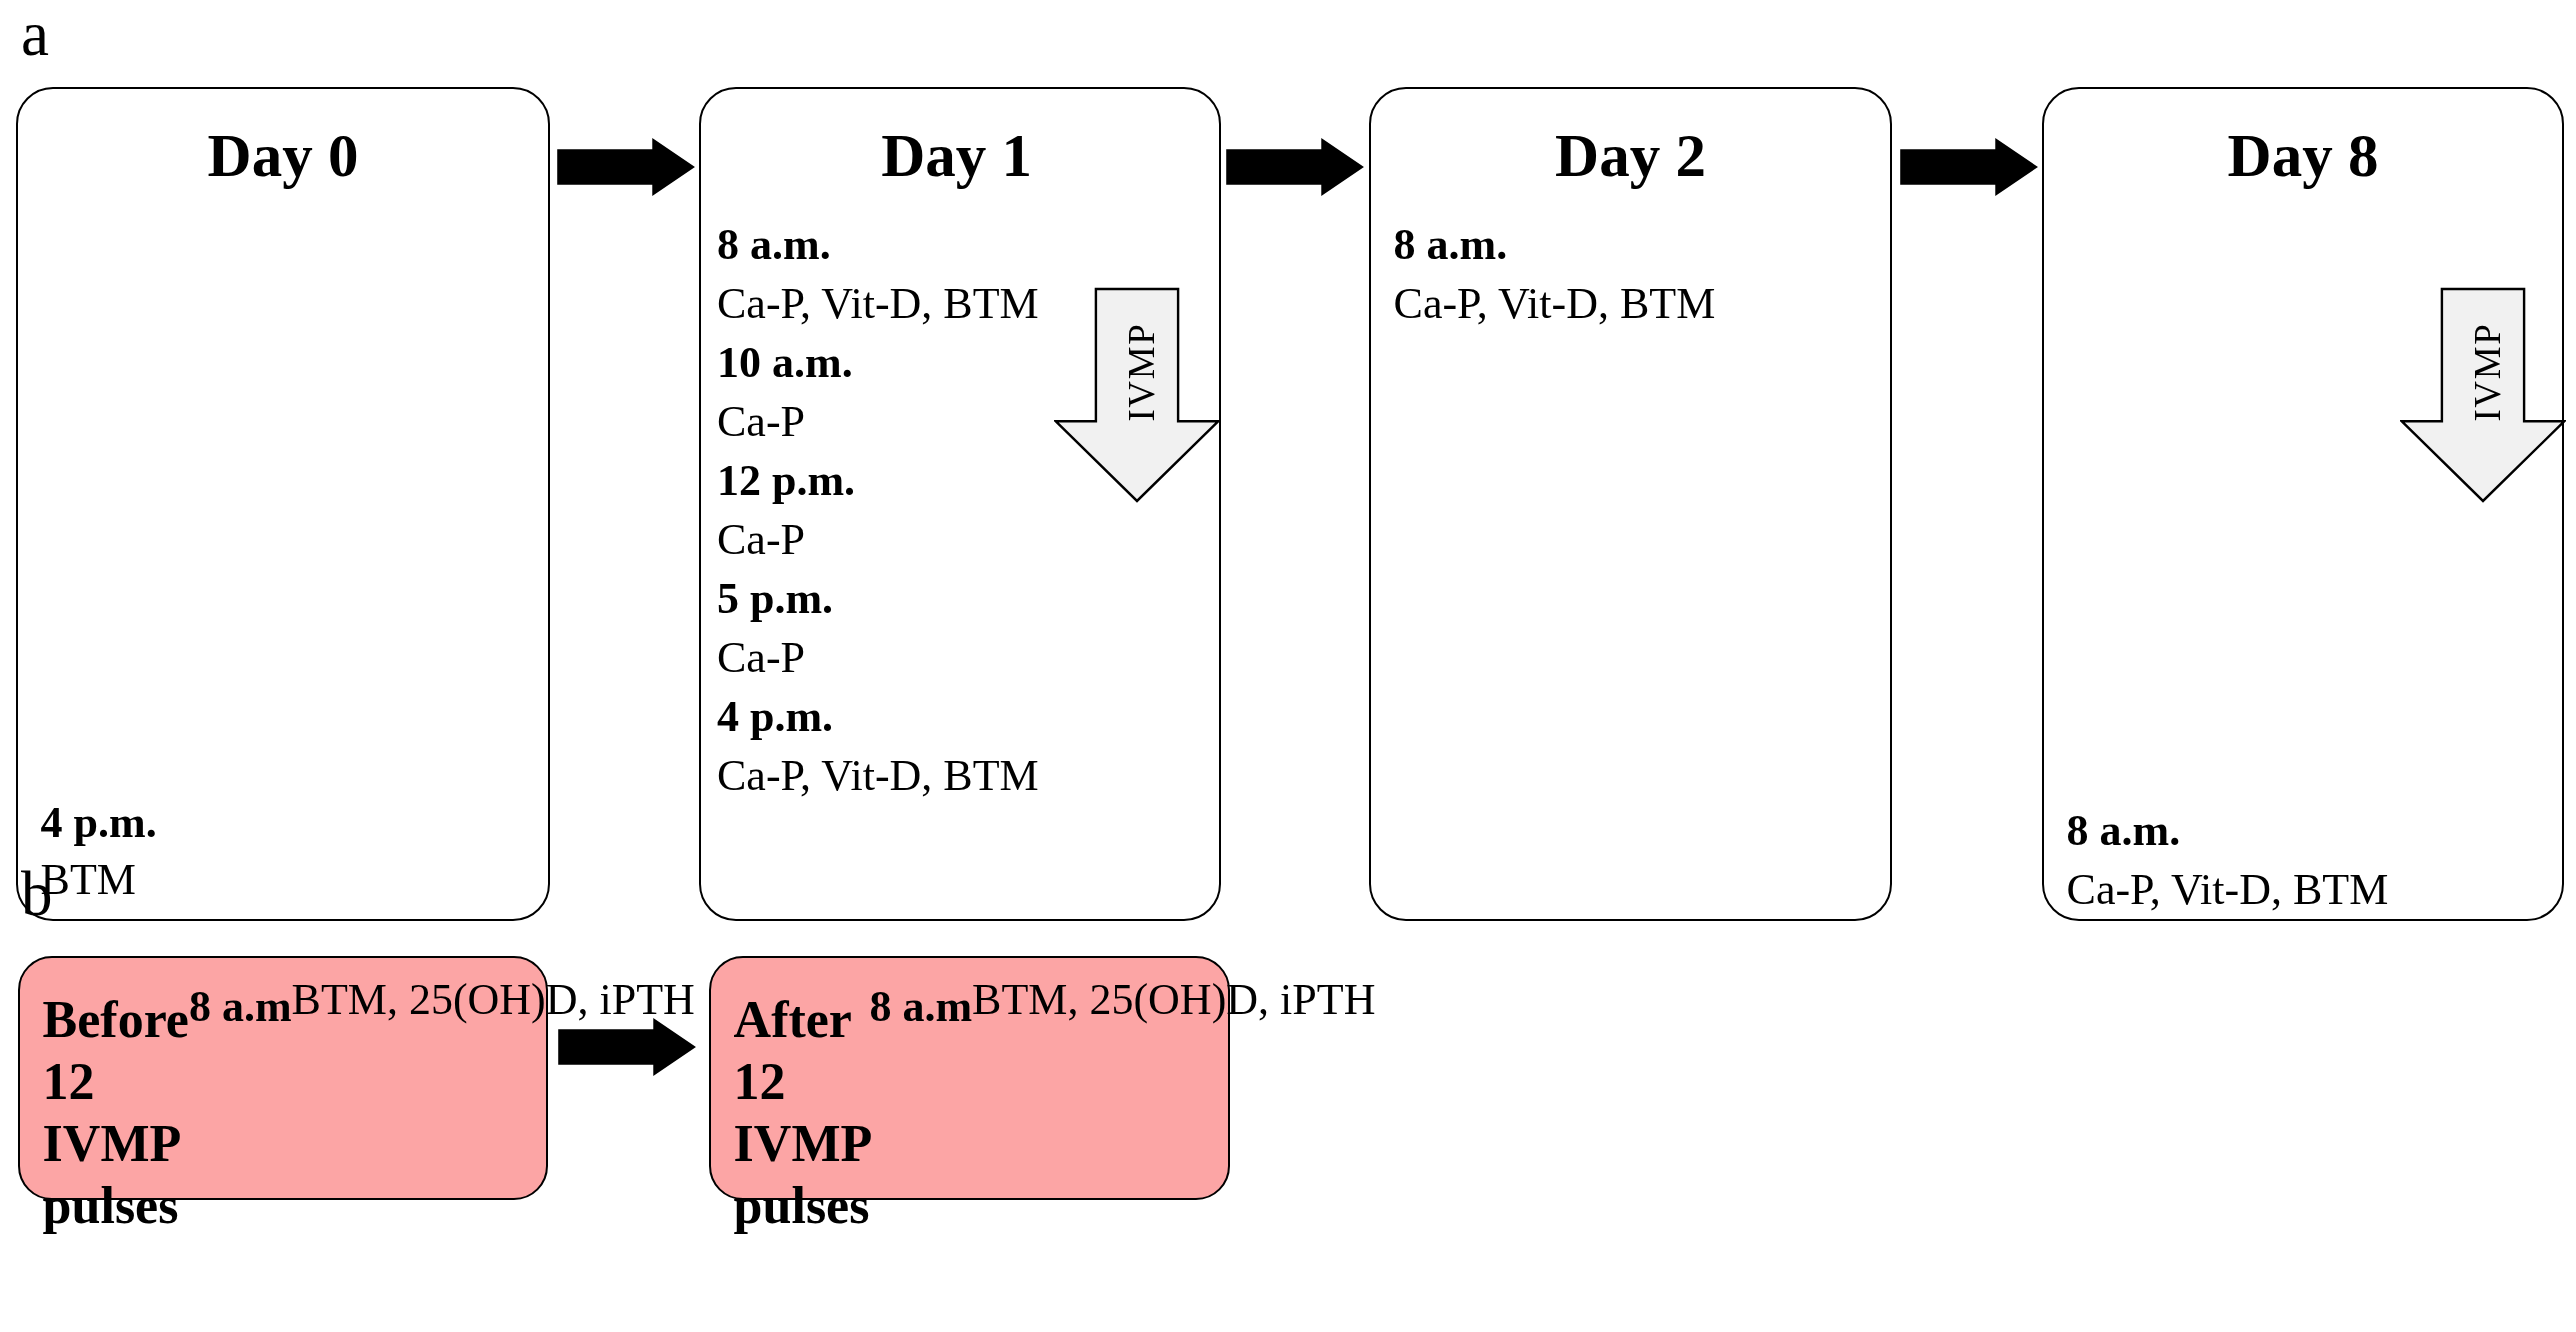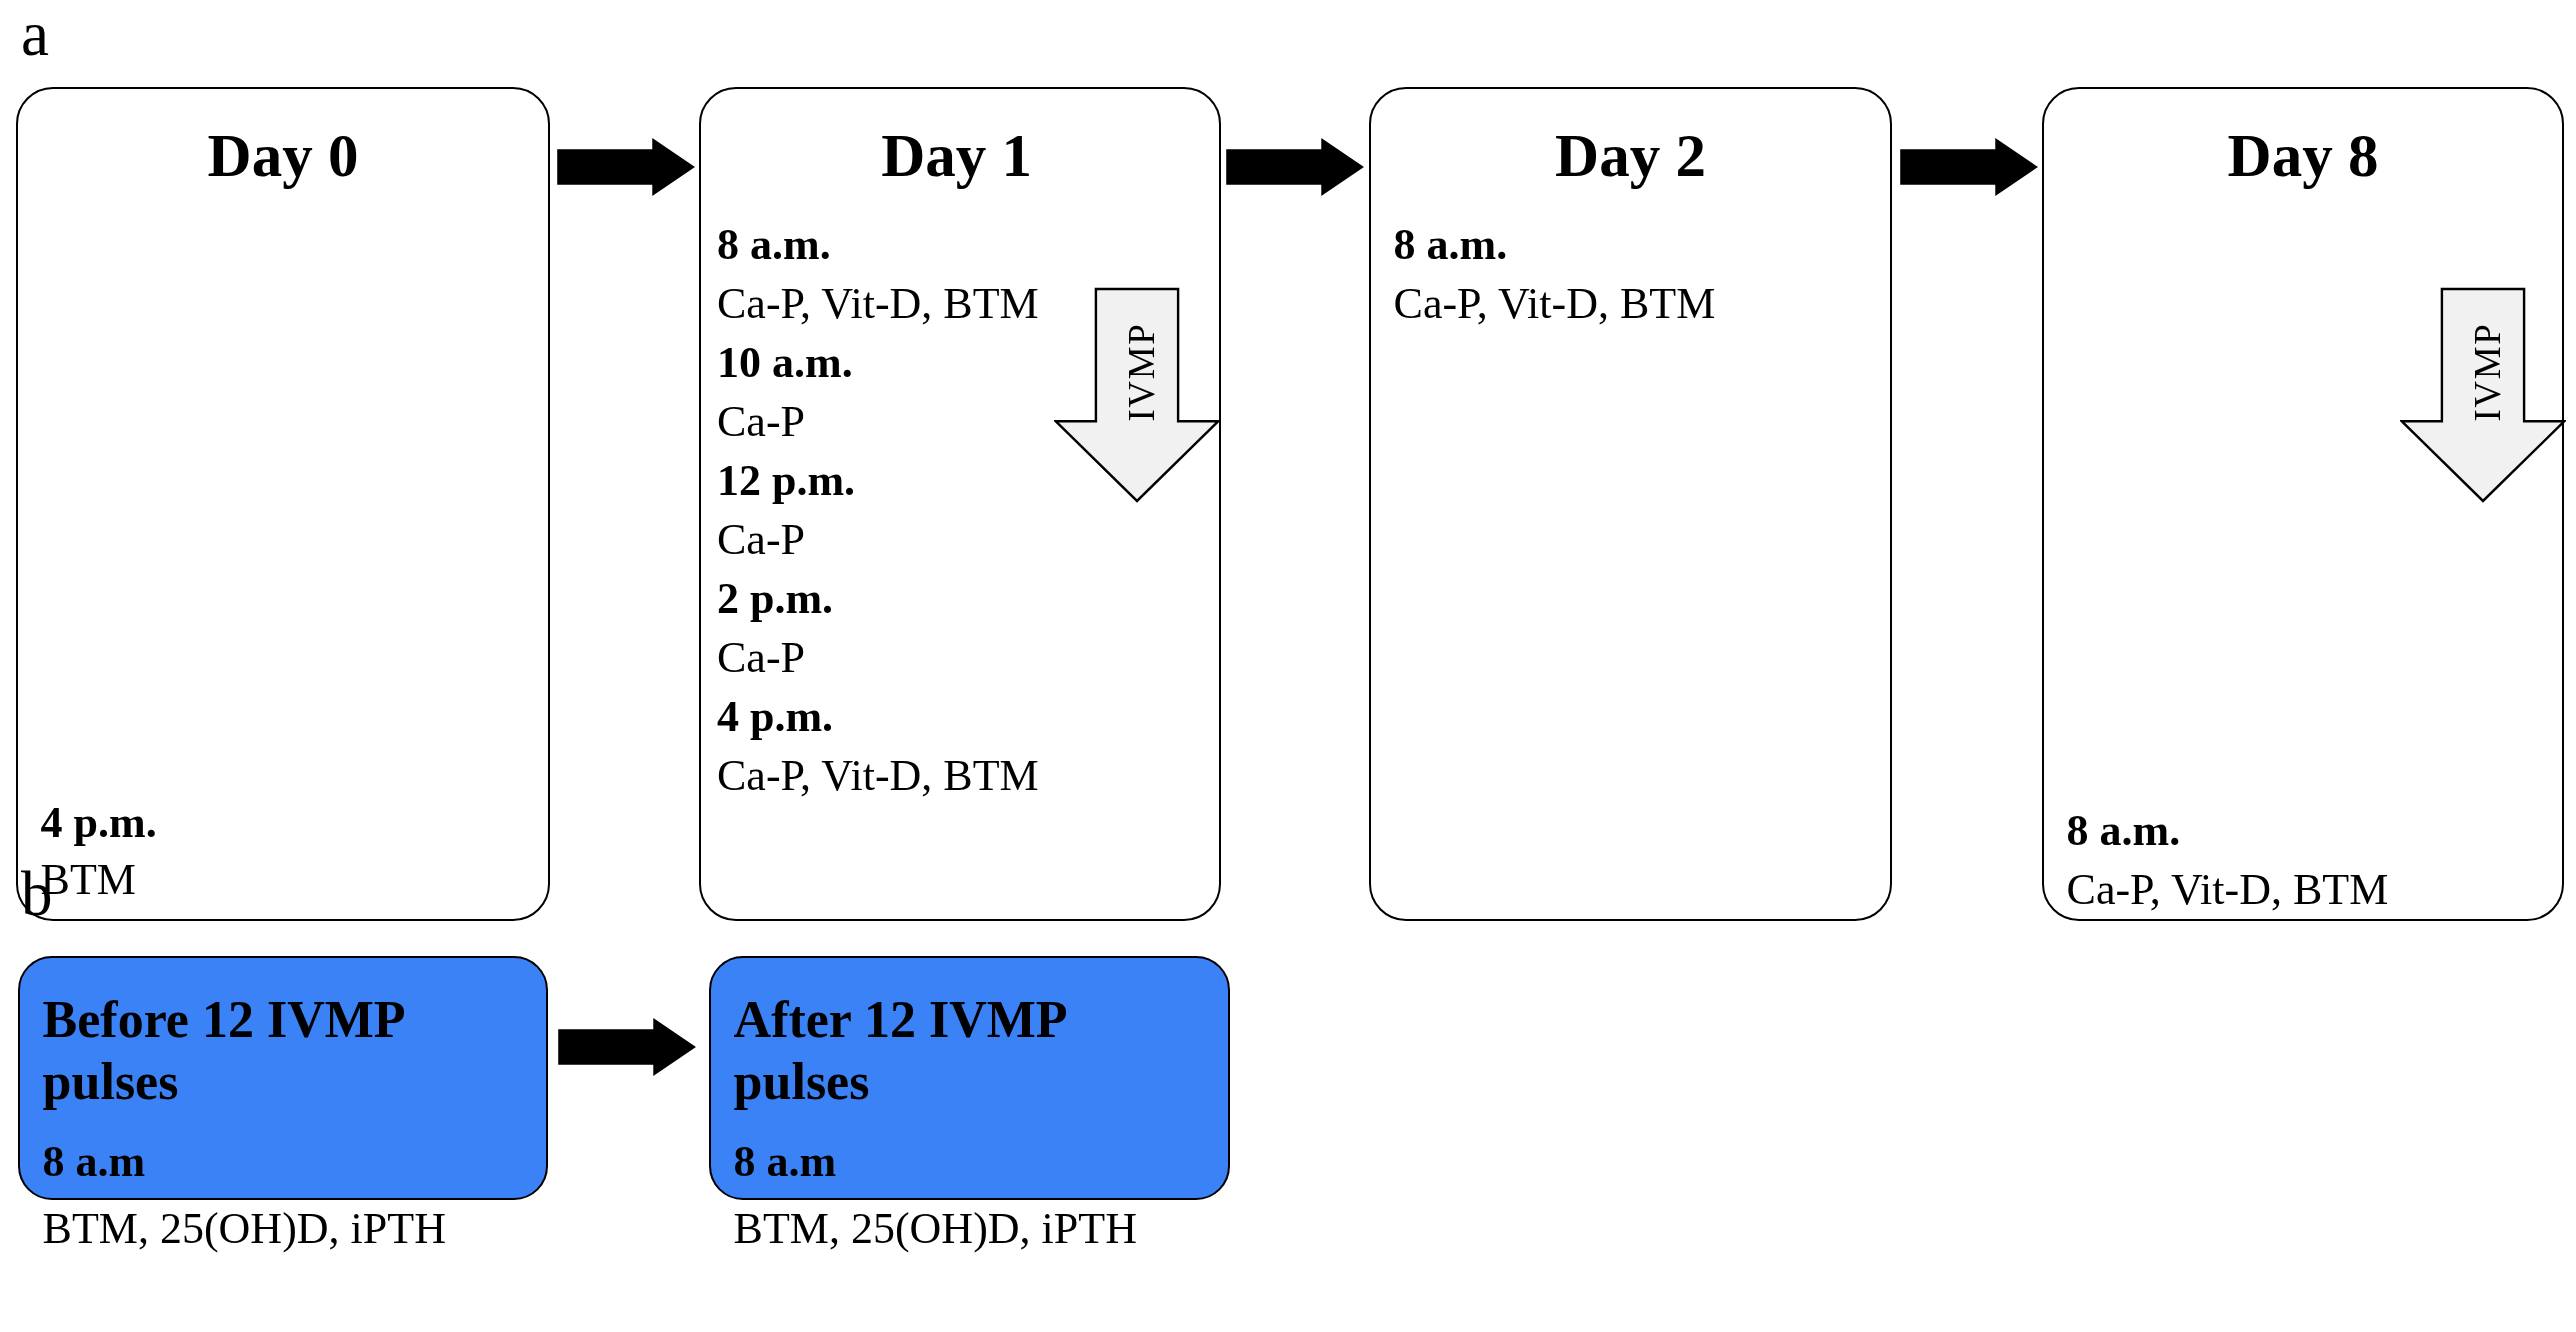--- a/index.html
+++ b/index.html
@@ -52,26 +52,26 @@
   .ivmp-arrow{position:absolute;}
   .ivmp-arrow text{
     font-family:"Liberation Serif","DejaVu Serif",serif;
     font-size:46px;
     fill:#000;
     letter-spacing:2px;
   }
   .bbox{
     position:absolute;
     top:956px;height:244px;
-    background:#3b82f6;
+    background:#fca5a5;
     border:2.4px solid #000;
     border-radius:34px;
     box-sizing:border-box;
     padding:0 22.6px;
-    display:flex;flex-direction:column;
+    display:flex;
   }
   .b-title{
     margin-top:31px;
     font-size:52px;line-height:62px;
     font-weight:bold;
   }
   .b-time{
     margin-top:24px;
     font-size:44px;line-height:50px;
     font-weight:bold;
@@ -104,21 +104,21 @@
 
   <div class="daybox" style="left:699px;width:522px;padding-left:16px;">
     <div class="day-title">Day 1</div>
     <div class="entries">
       <div class="line time">8 a.m.</div>
       <div class="line">Ca-P, Vit-D, BTM</div>
       <div class="line time">10 a.m.</div>
       <div class="line">Ca-P</div>
       <div class="line time">12 p.m.</div>
       <div class="line">Ca-P</div>
-      <div class="line time">2 p.m.</div>
+      <div class="line time">5 p.m.</div>
       <div class="line">Ca-P</div>
       <div class="line time">4 p.m.</div>
       <div class="line">Ca-P, Vit-D, BTM</div>
     </div>
   </div>
 
   <svg class="ivmp-arrow" style="left:1054px;top:287px;" width="166" height="216" viewBox="0 0 206 267">
     <polygon points="52,2 154,2 154,166 204,166 103,265 2,166 52,166" stroke="#000" stroke-width="3" stroke-linejoin="miter" fill="#f1f1f1"></polygon>
     <text transform="translate(124,105) rotate(-90)" text-anchor="middle">IVMP</text>
   </svg>

